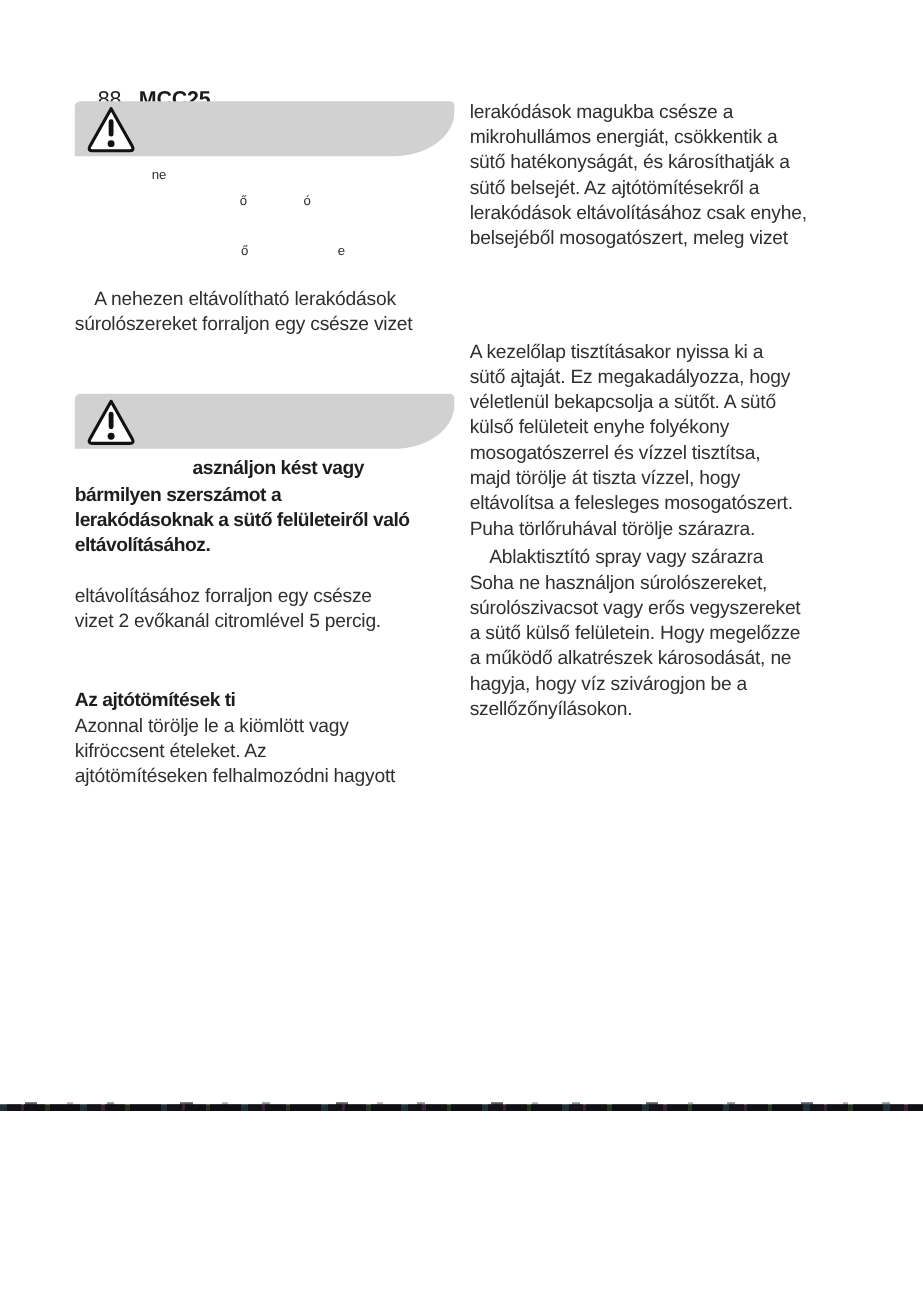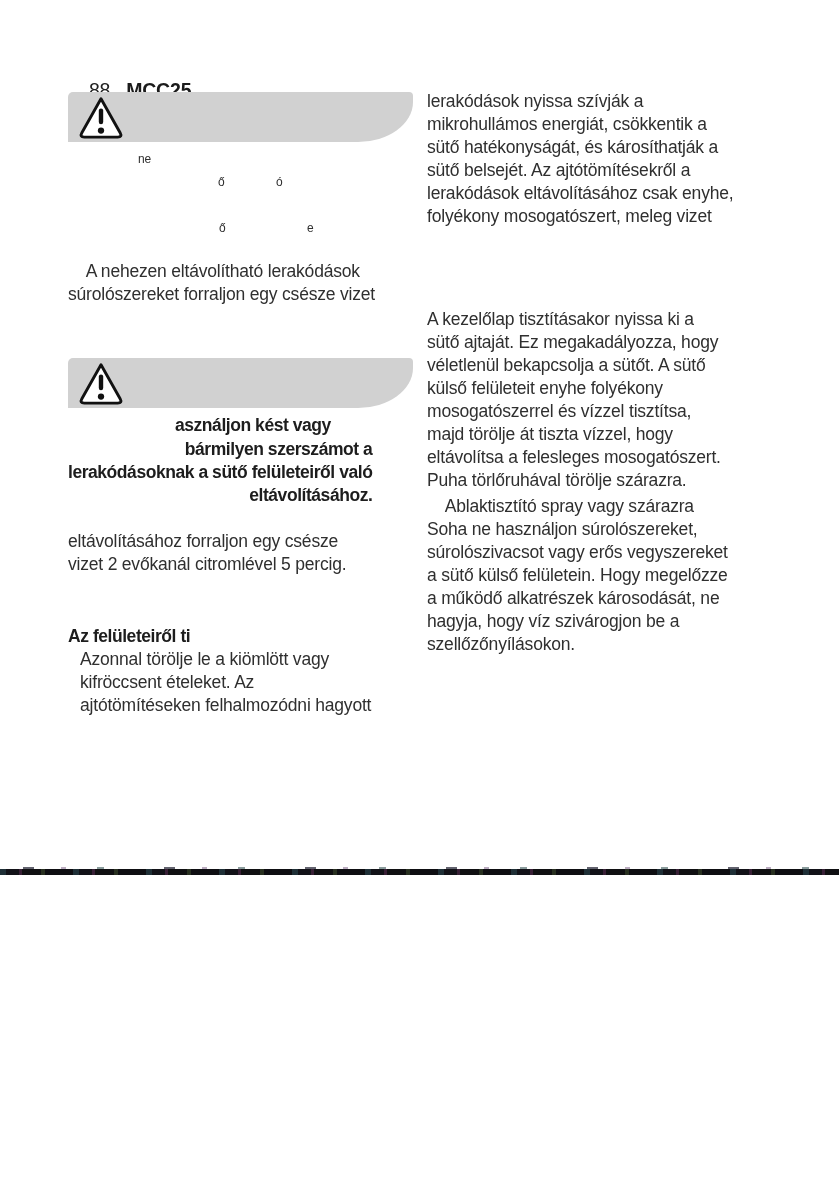--- a/index.html
+++ b/index.html
@@ -4,21 +4,21 @@
 <style>
   html, body {
     margin: 0;
     padding: 0;
     background: #ffffff;
     font-family: "Liberation Sans", "DejaVu Sans", sans-serif;
   }
   .page {
     position: relative;
     width: 839px;
-    height: 875px;
+    height: 1010px;
     background: #ffffff;
     overflow: hidden;
   }
   .pagehead {
     position: absolute;
     left: 68px;
     top: 56px;
     font-size: 19.5px;
     color: #222222;
     letter-spacing: -0.2px;
@@ -61,21 +61,20 @@
     font-size: 17.5px;
     line-height: 23px;
     color: #2f2f2f;
     letter-spacing: -0.2px;
   }
   .block .ln { white-space: pre; line-height: 23px; }
   .bold {
     font-weight: 700;
     color: #1d1d1d;
     letter-spacing: -0.45px;
-    text-align: right;
   }
 
   .scan-edge {
     position: absolute;
     left: 0;
     bottom: 0;
     width: 839px;
     height: 8px;
   }
   .scan-edge .edge-noise {
@@ -144,34 +143,34 @@
       <div class="ln">bármilyen szerszámot a</div>
       <div class="ln">lerakódásoknak a sütő felületeiről való</div>
       <div class="ln">eltávolításához.</div>
     </div>
 
   <div class="block" style="left:68px; top:530px">
       <div class="ln">eltávolításához forraljon egy csésze</div>
       <div class="ln">vizet 2 evőkanál citromlével 5 percig.</div>
     </div>
 
-  <div class="block bold" style="left:68px; top:625px">Az felületeiről ti</div>
-  <div class="block" style="left:80px; top:648px">
+  <div class="block bold" style="left:68px; top:625px">Az ajtótömítések ti</div>
+  <div class="block" style="left:68px; top:648px">
       <div class="ln">Azonnal törölje le a kiömlött vagy</div>
       <div class="ln">kifröccsent ételeket. Az</div>
       <div class="ln">ajtótömítéseken felhalmozódni hagyott</div>
     </div>
 
   <div class="block" style="left:427px; top:90px">
-      <div class="ln">lerakódások nyissa szívják a</div>
+      <div class="ln">lerakódások magukba csésze a</div>
       <div class="ln">mikrohullámos energiát, csökkentik a</div>
       <div class="ln">sütő hatékonyságát, és károsíthatják a</div>
       <div class="ln">sütő belsejét. Az ajtótömítésekről a</div>
       <div class="ln">lerakódások eltávolításához csak enyhe,</div>
-      <div class="ln">folyékony mosogatószert, meleg vizet</div>
+      <div class="ln">belsejéből mosogatószert, meleg vizet</div>
     </div>
   <div class="block" style="left:427px; top:308px">
       <div class="ln">A kezelőlap tisztításakor nyissa ki a</div>
       <div class="ln">sütő ajtaját. Ez megakadályozza, hogy</div>
       <div class="ln">véletlenül bekapcsolja a sütőt. A sütő</div>
       <div class="ln">külső felületeit enyhe folyékony</div>
       <div class="ln">mosogatószerrel és vízzel tisztítsa,</div>
       <div class="ln">majd törölje át tiszta vízzel, hogy</div>
       <div class="ln">eltávolítsa a felesleges mosogatószert.</div>
       <div class="ln">Puha törlőruhával törölje szárazra.</div>

